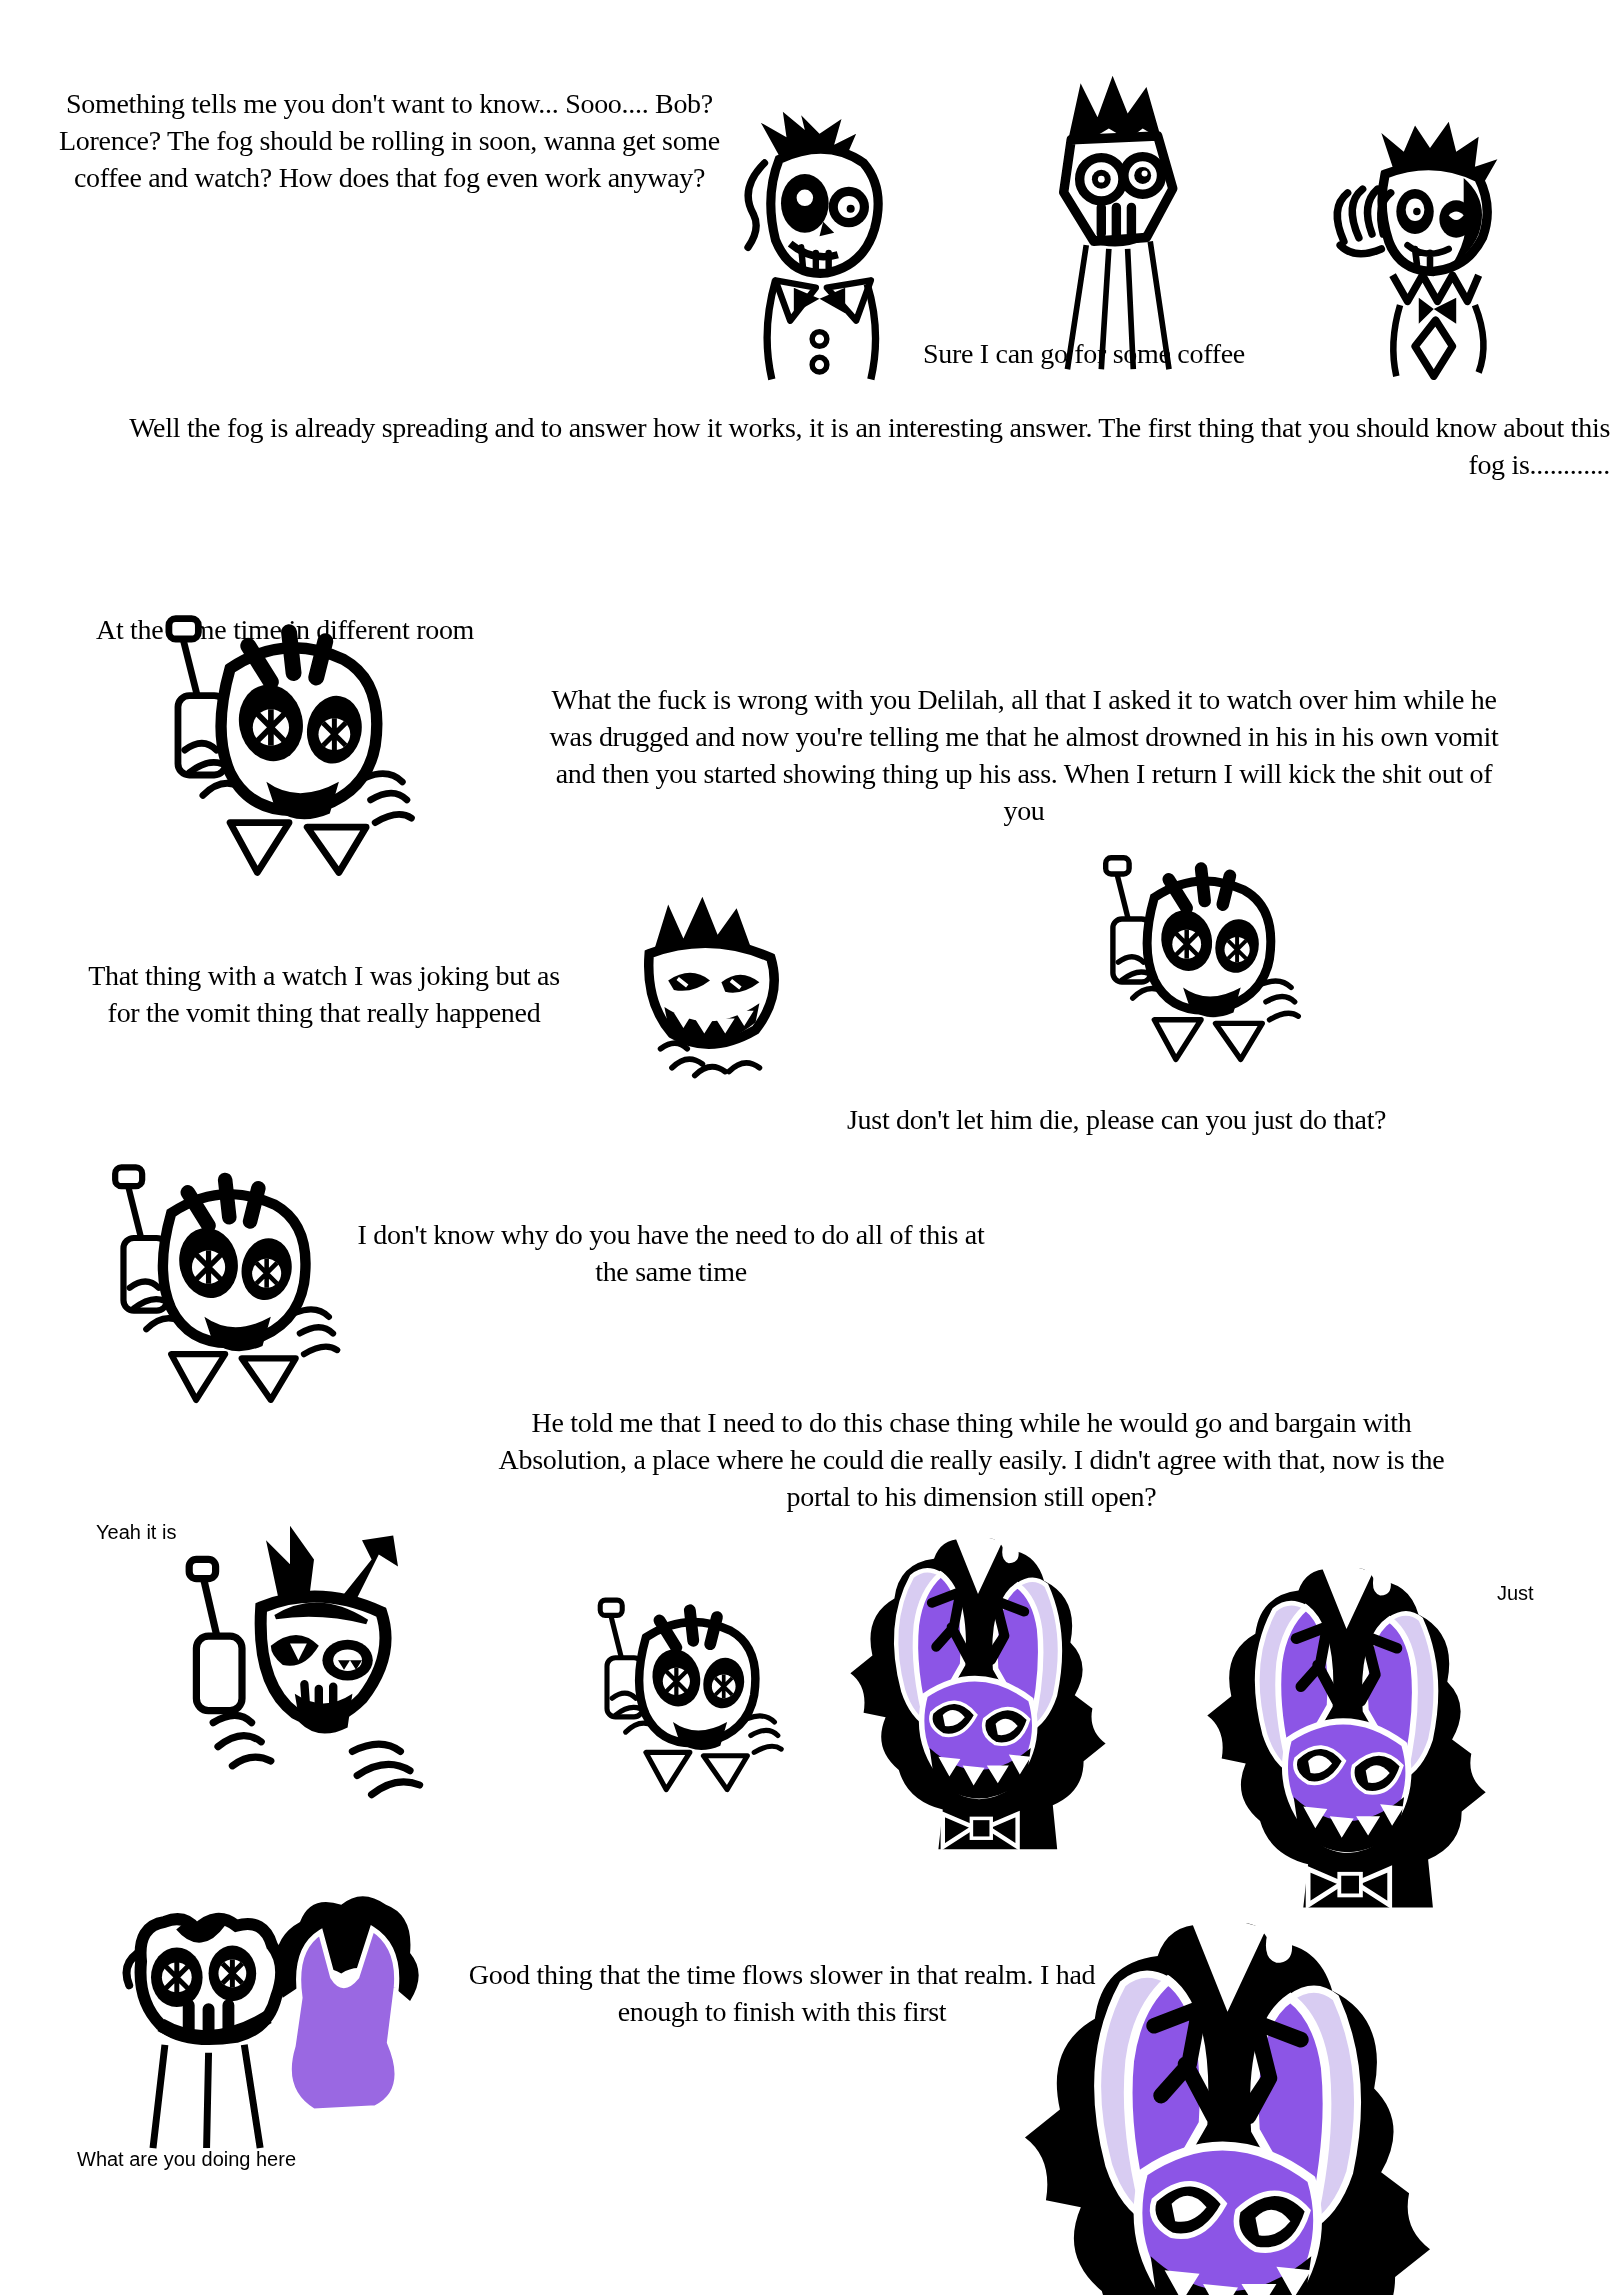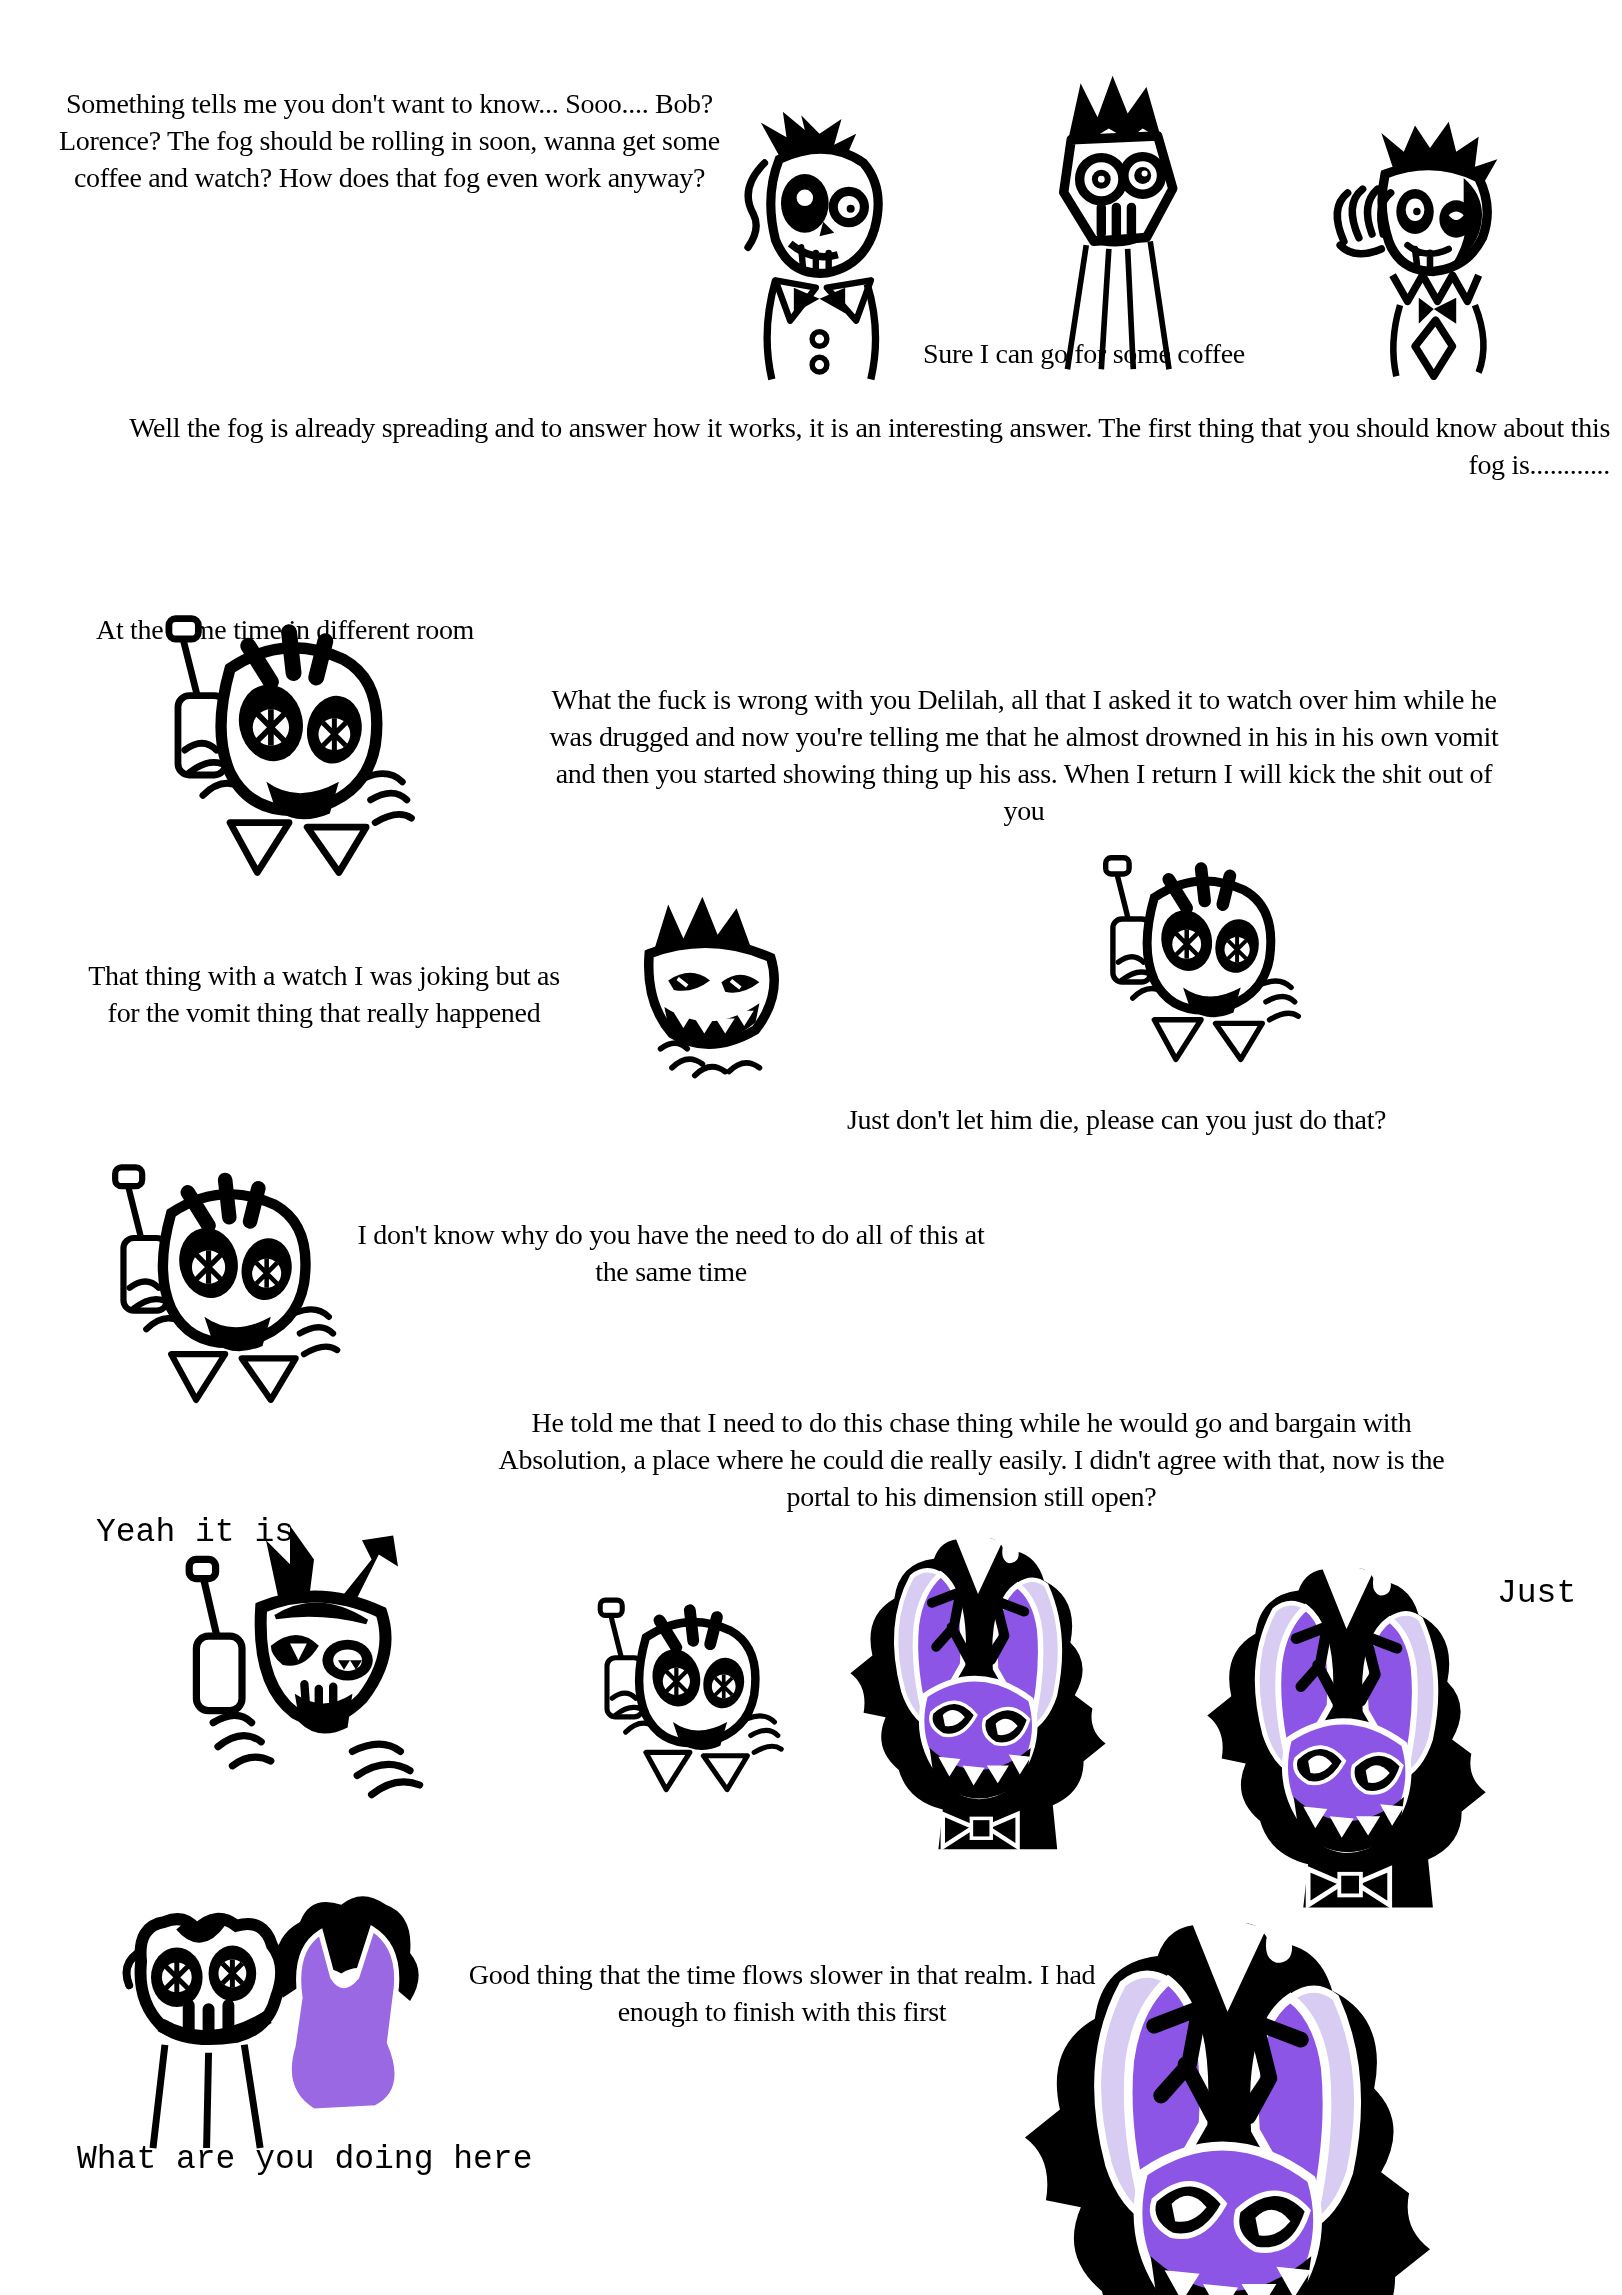--- a/index.html
+++ b/index.html
@@ -22,22 +22,22 @@
     position:absolute;
     font-size:28px;
     line-height:37px;
     letter-spacing:-0.3px;
     white-space:pre-line;
   }
   .center{text-align:center;}
   .right{text-align:right;}
   .nowrap{white-space:nowrap;}
   .alt{
-    font-family:Liberation Mono, monospace;
-    font-size:33px;
+    font-family:Liberation Sans, sans-serif;
+    font-size:20px;
     line-height:39px;
     letter-spacing:0;
   }
   .char{position:absolute;}
   .char svg{width:100%;height:100%;display:block;}
   .defs{position:absolute;width:0;height:0;overflow:hidden;}
 </style>
 </head>
 <body>
 

